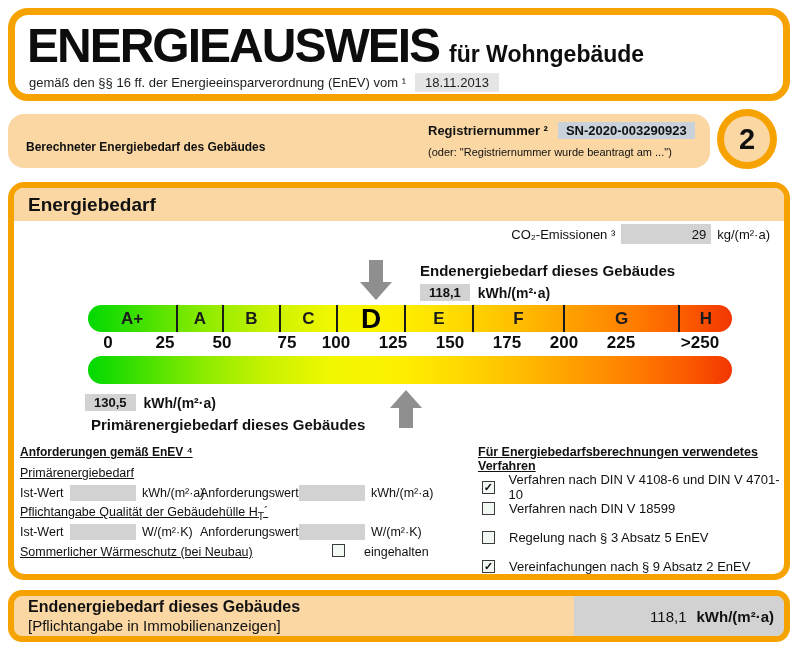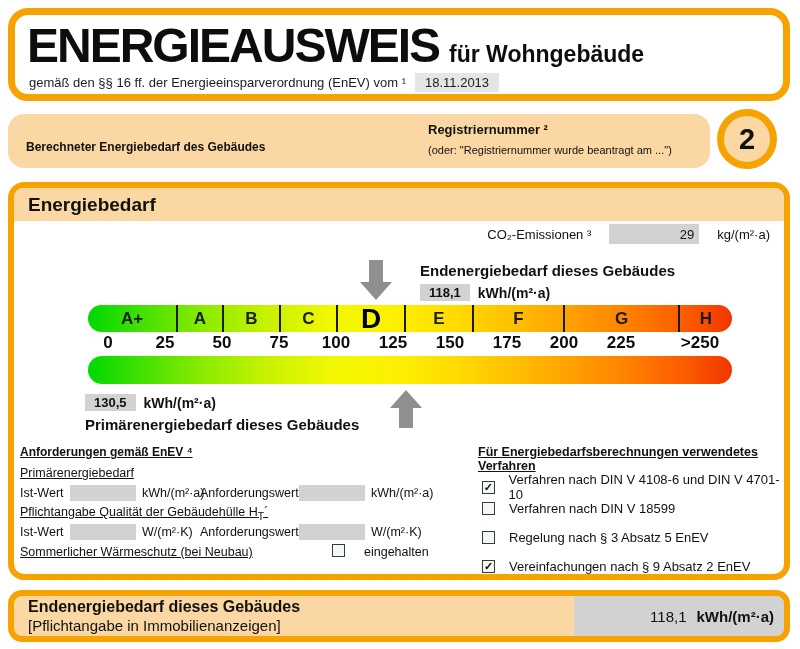--- a/index.html
+++ b/index.html
@@ -27,21 +27,21 @@
   .reg-line2 { font-size:11px; margin-top:7px; font-weight:normal; }
   #page-circle {
     position:absolute; left:717px; top:109px; width:60px; height:60px; border-radius:50%;
     border:7px solid #F6A301; background:#FAD7A3; display:flex; align-items:center; justify-content:center;
     font-size:29px; font-weight:bold;
   }
   
   #main { position:absolute; left:8px; top:182px; width:782px; height:398px; border:6px solid #F6A301; border-radius:16px; background:#fff; }
   .main-header { position:absolute; left:0; top:0; width:770px; height:33px; background:#FAD7A3; border-radius:9px 9px 0 0;
     display:flex; align-items:center; padding-left:14px; font-size:19px; font-weight:bold; }
-  .co2-row { position:absolute; top:36px; right:14px; display:flex; align-items:center; gap:18px; font-size:13px; }
+  .co2-row { position:absolute; top:36px; right:14px; display:flex; align-items:center; gap:6px; font-size:13px; }
   .co2-box { width:90px; height:20px; background:#D2D2D2; display:flex; align-items:center; justify-content:flex-end; padding-right:5px; font-size:13px; }
   
   .arrow-down { position:absolute; left:346px; top:72px; width:32px; }
   .arrow-down .stem { width:14px; height:22px; background:#8F8F8F; margin:0 auto; }
   .arrow-down .head { width:0; height:0; border-left:16px solid transparent; border-right:16px solid transparent; border-top:18px solid #8F8F8F; }
   .arrow-up { position:absolute; left:376px; top:202px; width:32px; }
   .arrow-up .head { width:0; height:0; border-left:16px solid transparent; border-right:16px solid transparent; border-bottom:18px solid #8F8F8F; }
   .arrow-up .stem { width:14px; height:20px; background:#8F8F8F; margin:0 auto; }
   
   .end-label { position:absolute; left:406px; top:74px; font-size:15px; font-weight:bold; }
@@ -54,21 +54,21 @@
       #ffd800 58%, #ffc000 66%, #ffa000 75%, #ff8000 84%, #fb5a00 93%, #f23600 100%); }
   .scale-top { height:27px; display:flex; border-radius:14px; overflow:hidden; }
   .scale-cell { display:flex; align-items:center; justify-content:center; font-size:17px; font-weight:bold; color:#1c1c1c; border-left:2px solid #1a1a1a; }
   .scale-cell.first { border-left:none; }
   .scale-cell.highlight { font-size:28px; font-weight:800; color:#000; }
   .scale-ticks { position:relative; height:24px; }
   .tick { position:absolute; top:1px; transform:translateX(-50%); font-size:17px; font-weight:bold; color:#0d0d0d; white-space:nowrap; }
   .scale-bottom { height:28px; border-radius:14px; }
   
   .prim-value-row { position:absolute; left:71px; top:206px; display:flex; align-items:center; gap:8px; font-size:14px; font-weight:bold; }
-  .prim-label { position:absolute; left:71px; top:228px; font-size:15px; font-weight:bold; }
+  .prim-label { position:absolute; left:77px; top:228px; font-size:15px; font-weight:bold; }
   
   .req-heading { position:absolute; left:6px; top:257px; font-size:12px; font-weight:bold; text-decoration:underline; }
   .u { text-decoration:underline; }
   .req-sec { position:absolute; left:6px; font-size:12.5px; }
   .req-row { position:absolute; left:6px; display:flex; align-items:center; font-size:12.5px; }
   .req-row .lbl1 { width:50px; }
   .field-box { width:66px; height:16px; background:#D2D2D2; }
   .req-row .unit1 { width:64px; padding-left:6px; }
   .req-row .lbl2 { width:99px; }
   .req-row .unit2 { padding-left:6px; }
@@ -104,20 +104,21 @@
       <span>gemäß den §§ 16 ff. der Energieeinsparverordnung (EnEV) vom ¹</span>
       <span class="date-box">18.11.2013</span>
     </div>
   </div>
 
   <div id="band">
     <span class="band-title">Berechneter Energiebedarf des Gebäudes</span>
     <div class="reg-block">
       <div class="reg-line1">
         <span>Registriernummer ²</span>
+        <span class="reg-value">SN-2020-003290923</span>
       </div>
       <div class="reg-line2">(oder: "Registriernummer wurde beantragt am ...")</div>
     </div>
   </div>
   <div id="page-circle">
     <span>2</span>
   </div>
 
   <div id="main">
     <div class="main-header">
@@ -167,21 +168,21 @@
             <span>G</span>
           </div>
         <div class="scale-cell" style="width:54px">
             <span>H</span>
           </div>
       </div>
       <div class="scale-ticks">
         <span class="tick" style="left:20px">0</span>
         <span class="tick" style="left:77px">25</span>
         <span class="tick" style="left:134px">50</span>
-        <span class="tick" style="left:191px">75</span>
+        <span class="tick" style="left:199px">75</span>
         <span class="tick" style="left:248px">100</span>
         <span class="tick" style="left:305px">125</span>
         <span class="tick" style="left:362px">150</span>
         <span class="tick" style="left:419px">175</span>
         <span class="tick" style="left:476px">200</span>
         <span class="tick" style="left:533px">225</span>
         <span class="tick" style="left:612px">&gt;250</span>
       </div>
       <div class="scale-bottom energy-gradient"></div>
     </div>

